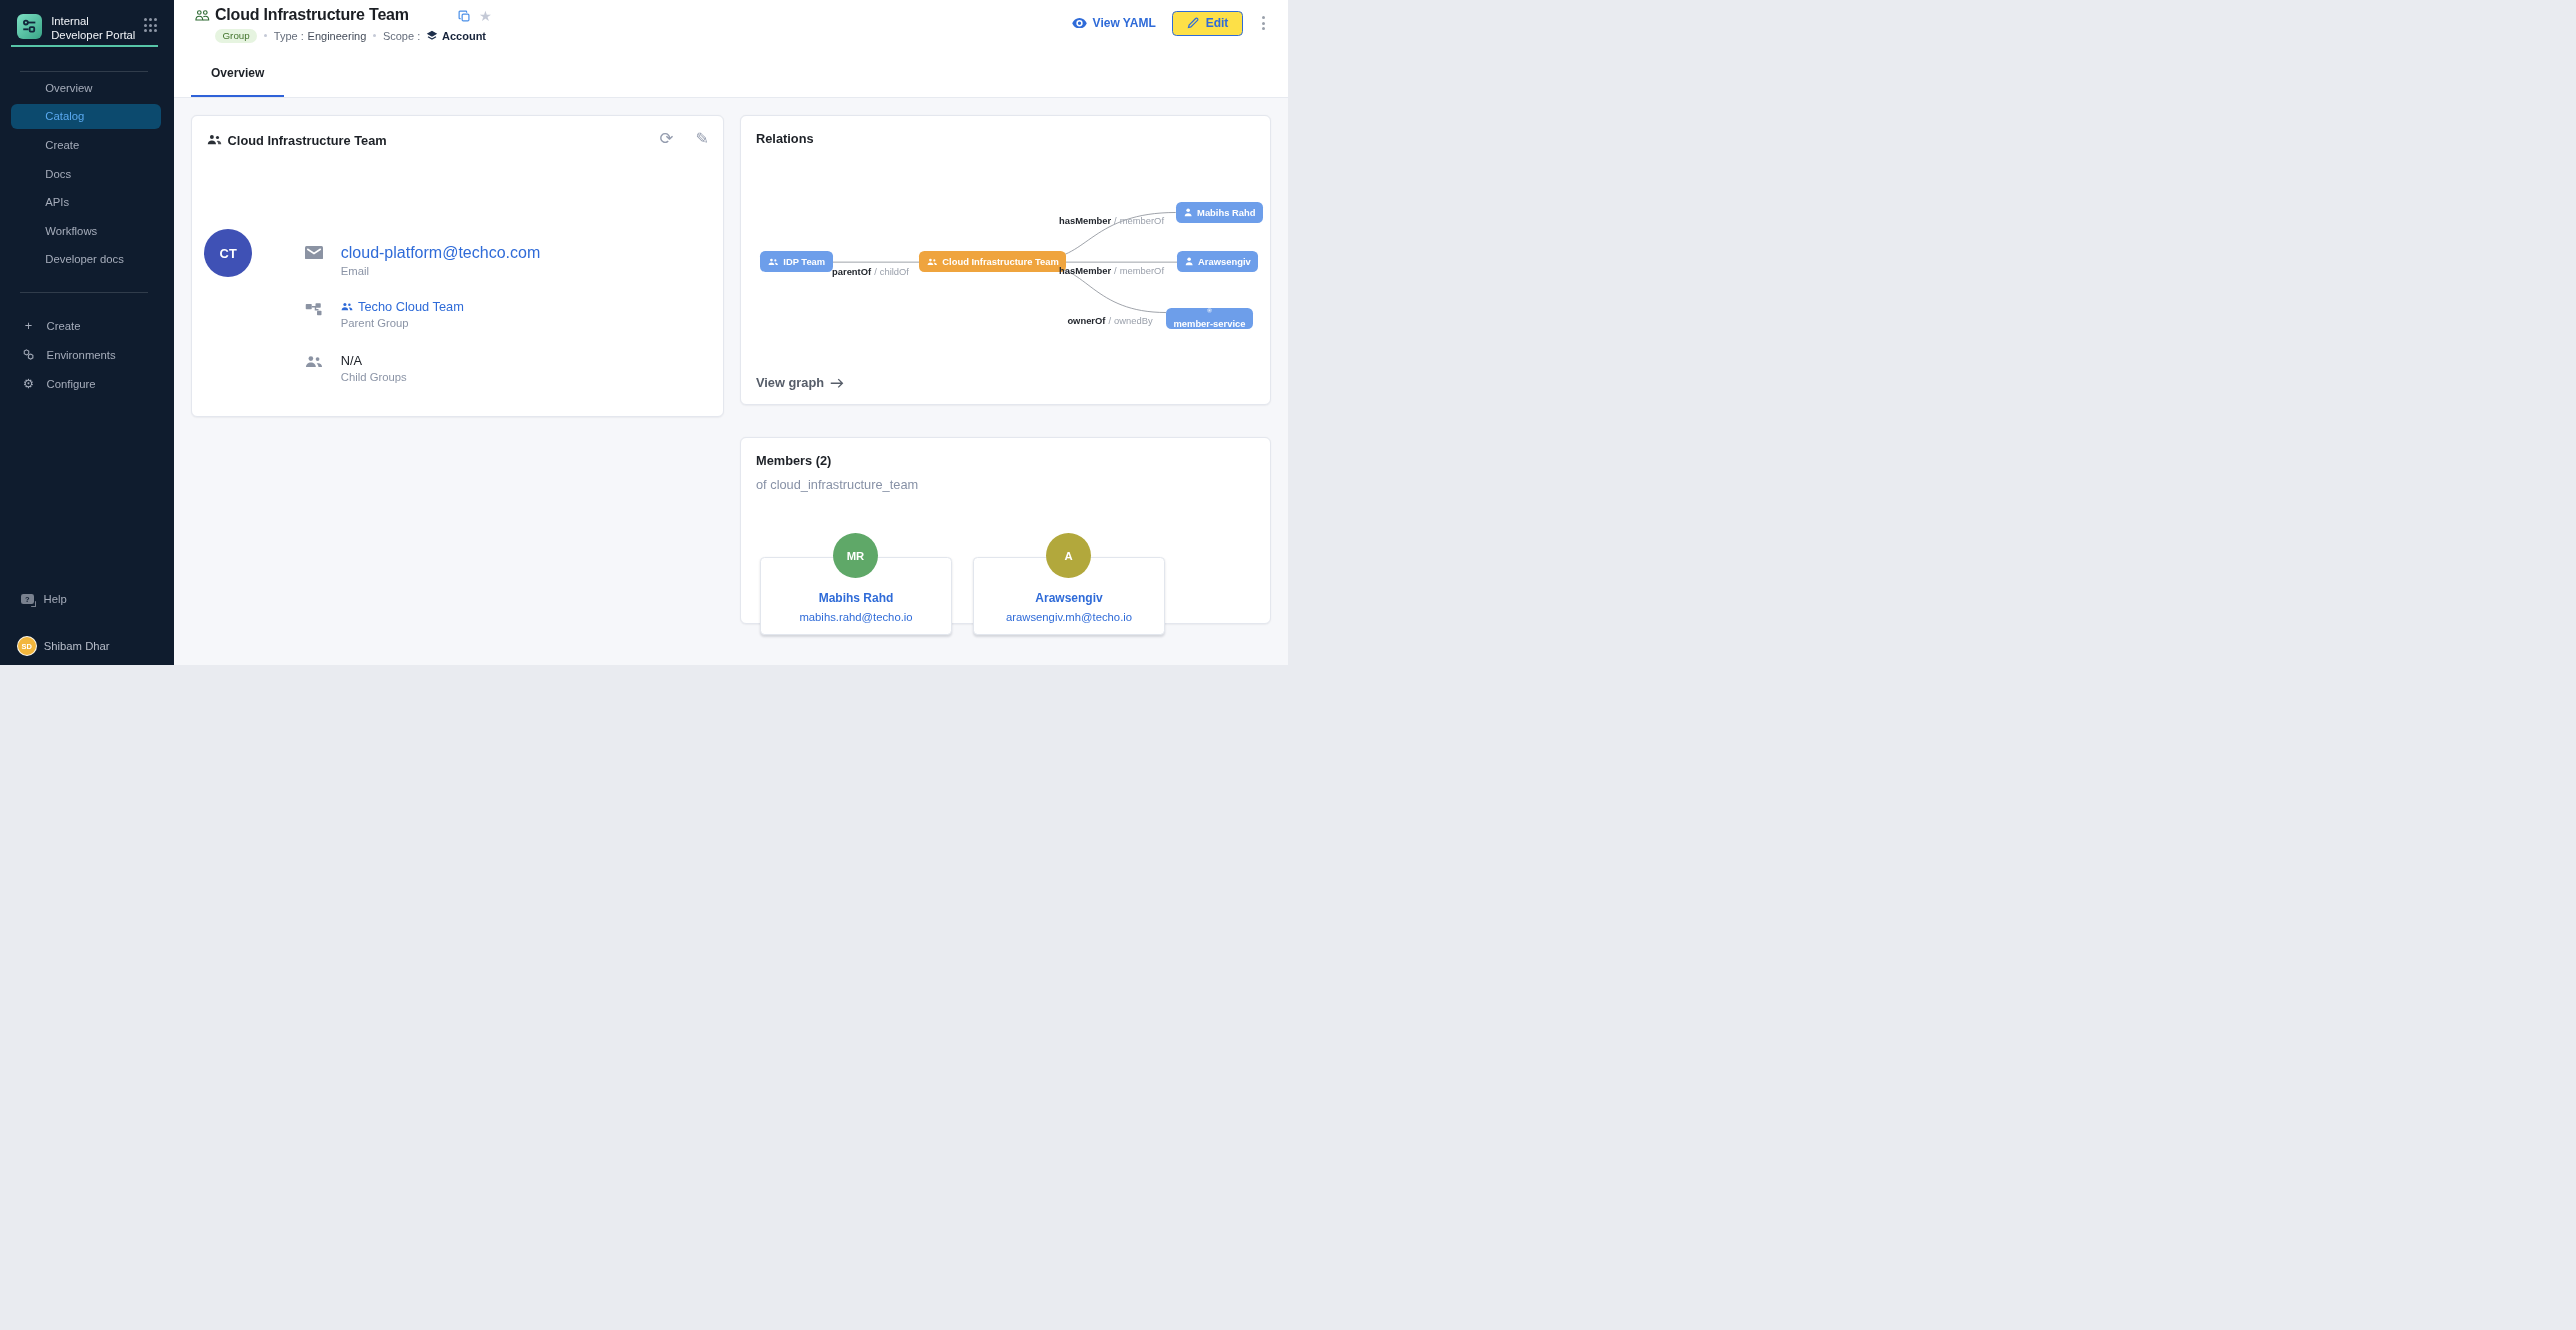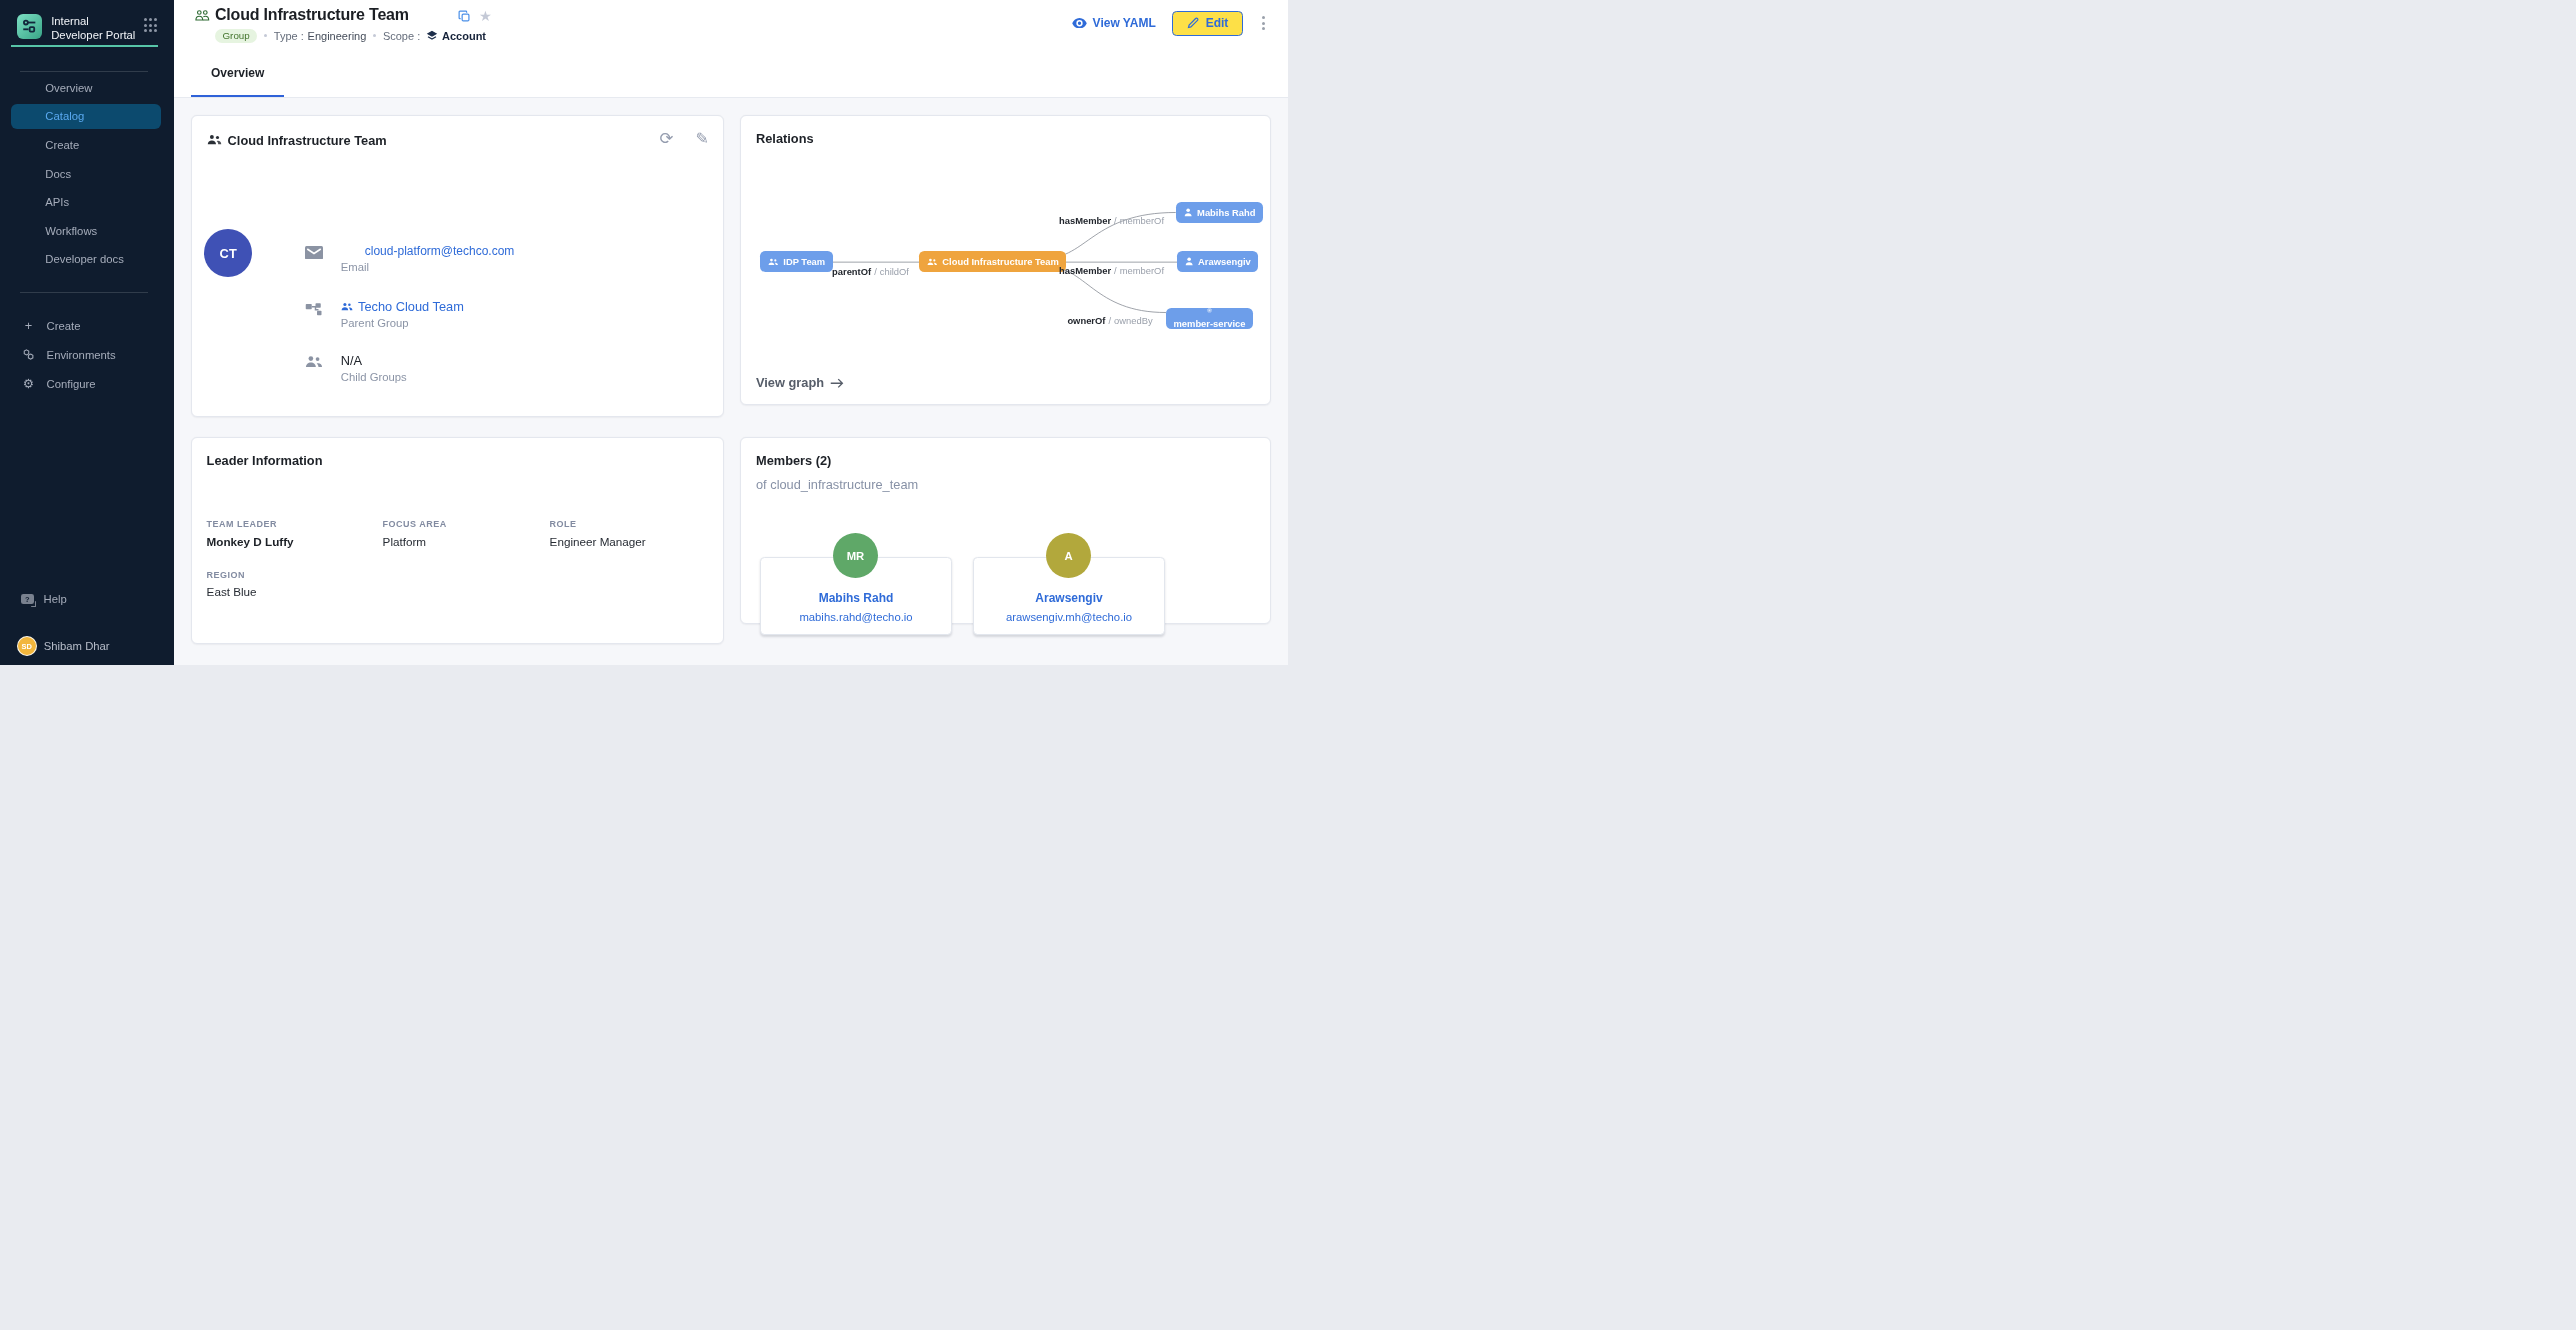--- a/index.html
+++ b/index.html
@@ -62,21 +62,21 @@
   .ov-card{left:16.6px;top:17.3px;width:533px;height:302px;}
   .ov-title{position:absolute;left:36px;top:16.6px;font-size:12.8px;font-weight:700;color:#1d2127;}
   .ov-title-icon{position:absolute;left:15px;top:17.3px;}
   .ov-refresh{position:absolute;left:468px;top:15px;font-size:16.6px;color:#949cae;cursor:pointer;line-height:1;}
   .ov-pencil{position:absolute;left:504px;top:15px;font-size:16px;color:#949cae;cursor:pointer;line-height:1;}
   .ov-desc{position:absolute;left:15px;top:44px;width:427px;font-size:12.8px;color:#8791a6;line-height:1.45;}
   .ov-avatar{position:absolute;left:12.8px;top:113px;width:48px;height:48px;border-radius:50%;background:#3f51b5;color:#fff;font-size:12.8px;font-weight:700;display:flex;align-items:center;justify-content:center;letter-spacing:0.4px;}
   .ov-row{position:absolute;left:113px;display:flex;}
   .ov-row .ric{width:19.6px;margin-top:1.5px;}
   .ov-row .rtxt{margin-left:16.6px;}
-  .ov-val-link{font-size:12px;color:#2f6bd8;cursor:pointer;margin-left:24px;}
+  .ov-val-link{font-size:16px;color:#2f6bd8;cursor:pointer;}
   .ov-val-dark{font-size:12.8px;color:#20242b;}
   .ov-lbl{font-size:11.3px;color:#8b94a6;margin-top:3px;}
   .pg-link{display:flex;align-items:center;gap:5.3px;font-size:12.8px;font-weight:500;color:#2f6bd8;cursor:pointer;}
 
   
   .rel-card{left:566px;top:17.3px;width:531px;height:290px;}
   .rel-svg{position:absolute;left:0;top:0;}
   .gnode{position:absolute;height:21px;border-radius:5.3px;display:flex;align-items:center;justify-content:center;gap:5.3px;color:#fff;font-size:9.4px;font-weight:600;cursor:pointer;padding:0 7.5px;white-space:nowrap;}
   .gnode.blue{background:#6d9eea;}
   .gnode.orange{background:#efa43e;}
@@ -386,31 +386,20 @@
         </div>
 
         <div class="view-graph">
           <span>View graph</span>
           <svg width="13.5" height="10.5" viewBox="0 0 18 14" fill="none" stroke="#565d69" stroke-width="1.8">
               <path d="M1 7h15M11 1.5L16.5 7 11 12.5"></path>
             </svg>
         </div>
       </div>
 
-      <div class="card lead-card">
-        <div class="card-title">Leader Information</div>
-        <div class="fld-lbl" style="left:15px;top:81px;">TEAM LEADER</div>
-        <div class="fld-val bold" style="left:15px;top:97px;">Monkey D Luffy</div>
-        <div class="fld-lbl" style="left:191px;top:81px;">FOCUS AREA</div>
-        <div class="fld-val" style="left:191px;top:97px;">Platform</div>
-        <div class="fld-lbl" style="left:358px;top:81px;">ROLE</div>
-        <div class="fld-val" style="left:358px;top:97px;">Engineer Manager</div>
-        <div class="fld-lbl" style="left:15px;top:132px;">REGION</div>
-        <div class="fld-val" style="left:15px;top:147px;">East Blue</div>
-      </div>
 
       <div class="card mem-card">
         <div class="card-title">Members (2)</div>
         <div class="mem-sub">of cloud_infrastructure_team</div>
 
         <div class="mini-avatar" style="left:92px;;background:#5fa868">MR</div>
         <div class="mini-card" style="left:19px;">
           <div class="mini-name">Mabihs Rahd</div>
           <div class="mini-email">mabihs.rahd@techo.io</div>
         </div>

